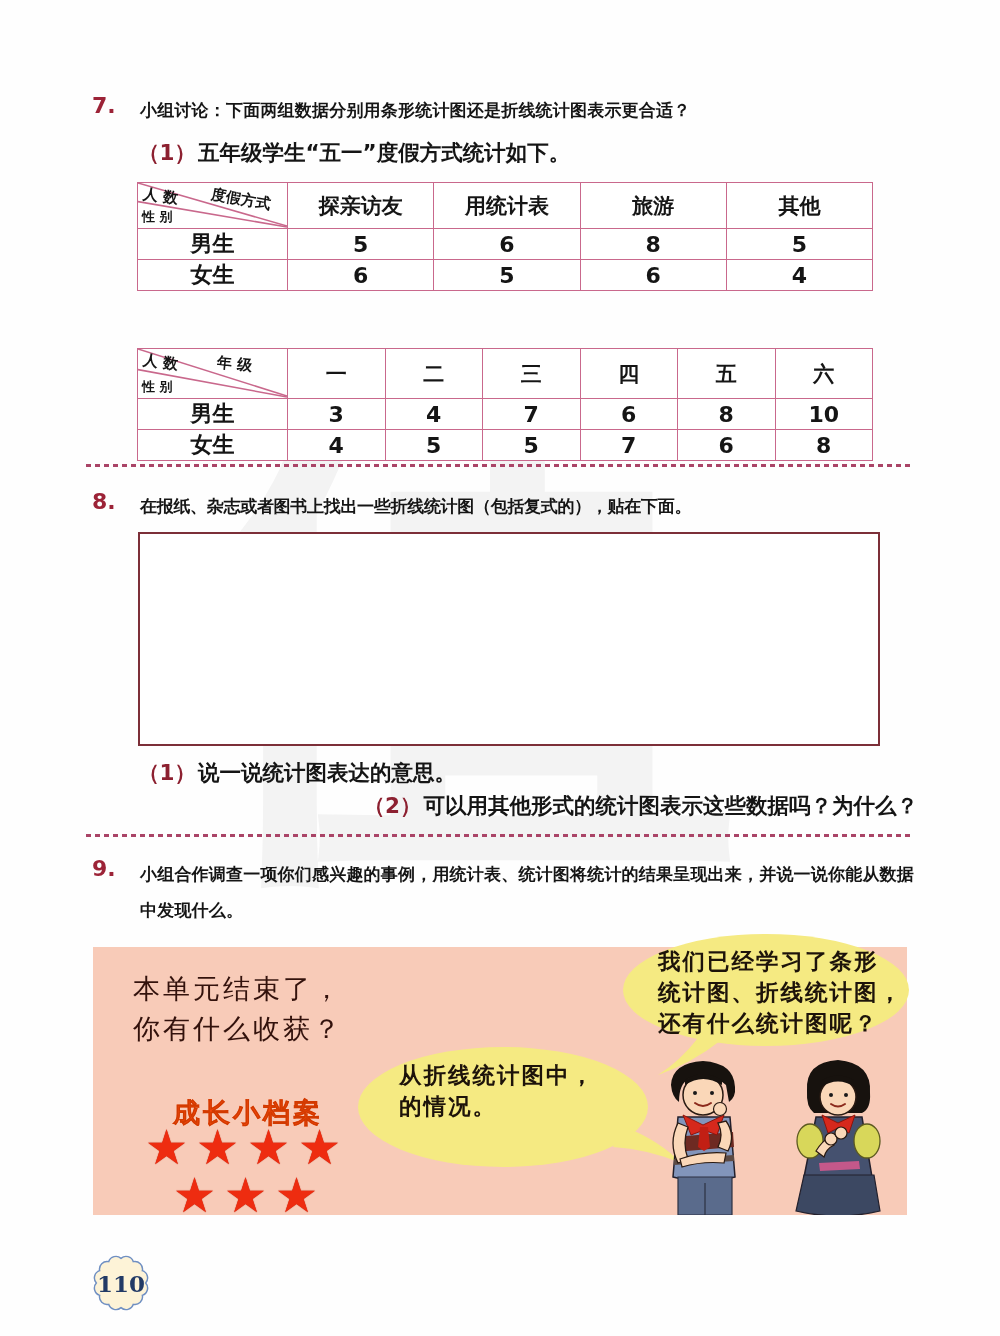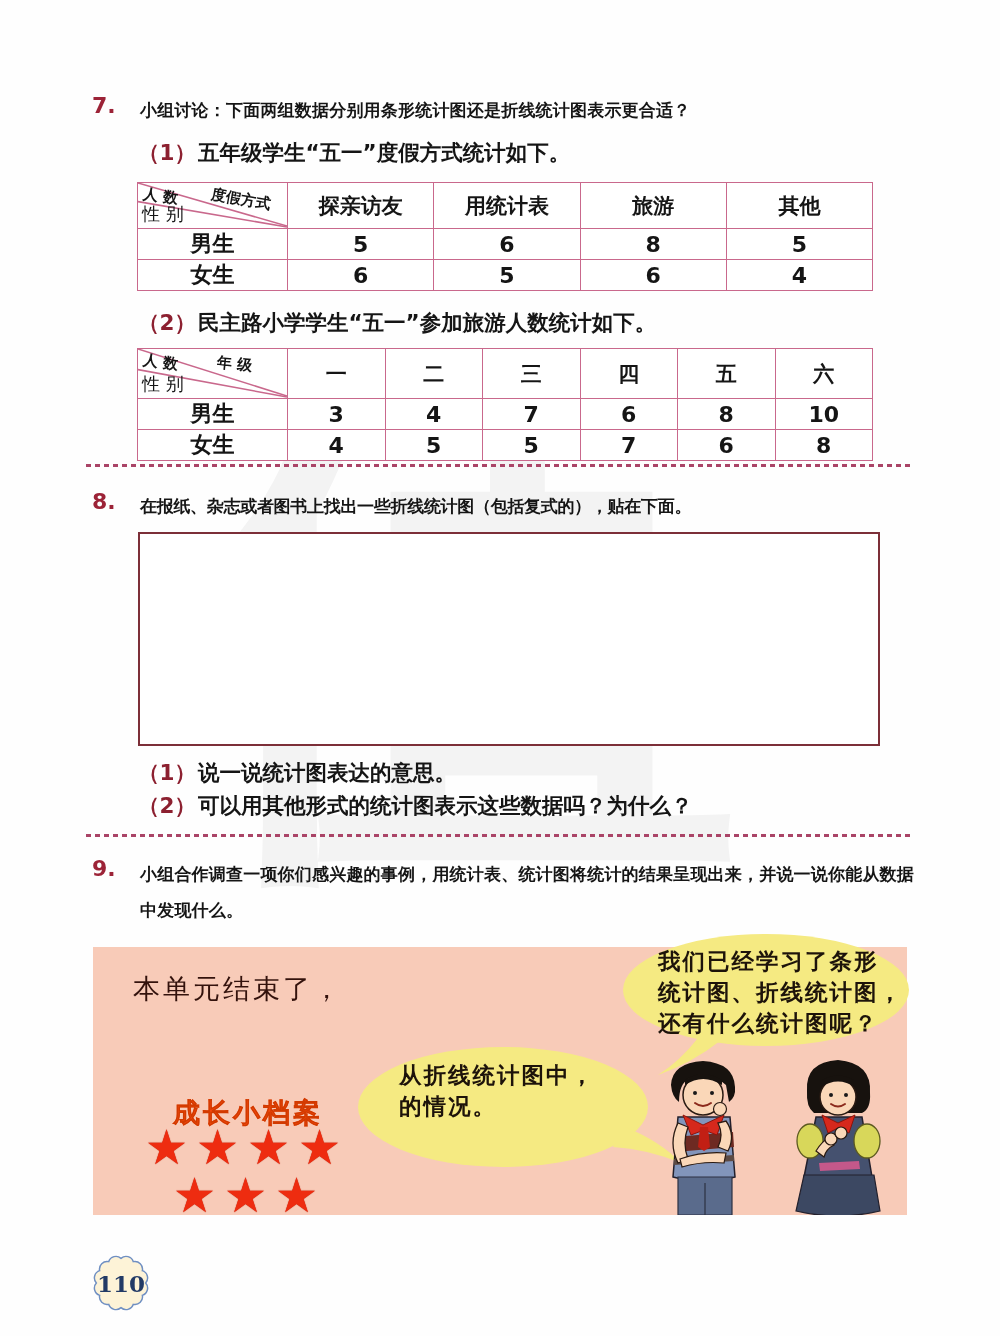--- a/index.html
+++ b/index.html
@@ -16,21 +16,21 @@
   .sub-label{color:#8c2030;font-weight:700;margin-right:2px;}
   
   .stat-table{position:absolute;left:137px;width:736px;border-collapse:collapse;table-layout:fixed;}
   .stat-table td{border:1.5px solid #c9688c;text-align:center;vertical-align:middle;
                  font-weight:700;font-size:22px;padding:0;background:#fff;}
   .stat-table td.hdr{font-size:21px;}
   .corner{position:relative;padding:0;}
   .corner svg{position:absolute;inset:0;width:100%;height:100%;}
   .corner .c-top{position:absolute;right:8px;top:3px;font-size:15px;font-weight:700;transform:rotate(10deg);transform-origin:left top;white-space:nowrap;}
   .corner .c-mid{position:absolute;left:5px;top:4px;font-size:15px;font-weight:700;transform:rotate(8deg);white-space:nowrap;}
-  .corner .c-bot{position:absolute;left:4px;bottom:2px;font-size:18px;font-weight:400;white-space:nowrap;}
+  .corner .c-bot{position:absolute;left:4px;bottom:2px;font-size:13px;font-weight:700;white-space:nowrap;}
   
   .dotted{position:absolute;left:86px;width:828px;height:3px;
     background:repeating-linear-gradient(90deg,#aa4467 0 5px,rgba(0,0,0,0) 5px 9px);}
   
   .paste-box{position:absolute;left:138px;top:532px;width:738px;height:210px;
     border:2px solid #7c2f38;background:#fff;}
   
   .summary{position:absolute;left:93px;top:947px;width:814px;height:268px;background:#f8cbb8;}
   .q-text{position:absolute;left:40px;top:22px;font-family:"DejaVu Serif",serif;
     font-weight:400;font-size:27px;line-height:40px;color:#33120c;letter-spacing:3px;}
@@ -100,23 +100,20 @@
     <tr style="height:29px;">
       <td>女生</td>
       <td>6</td>
       <td>5</td>
       <td>6</td>
       <td>4</td>
     </tr>
   </tbody>
     </table>
 
-  <div class="sub-line" style="top:308px;">
-    <span class="sub-label">（2）</span><span>民主路小学学生“五一”参加旅游人数统计如下。</span>
-  </div>
 
   <table class="stat-table" style="top:348px;">
     <colgroup>
         <col style="width:150px">
         <col>
         <col>
         <col>
         <col>
         <col>
         <col>
@@ -165,34 +162,35 @@
   <div class="prob-line" style="top:489px;">
     <span class="prob-num">8.</span>
     <span class="prob-text" style="letter-spacing:-0.3px;white-space:nowrap;">在报纸、杂志或者图书上找出一些折线统计图（包括复式的），贴在下面。</span>
   </div>
 
   <div class="paste-box"></div>
 
   <div class="sub-line" style="top:758px;">
     <span class="sub-label">（1）</span><span>说一说统计图表达的意思。</span>
   </div>
-  <div class="sub-line" style="top:791px;">
+  <div class="sub-line" style="top:791px;text-align:right;">
     <span class="sub-label">（2）</span><span>可以用其他形式的统计图表示这些数据吗？为什么？</span>
   </div>
 
   <div class="dotted" style="top:834px;"></div>
 
   <div class="prob-line" style="top:856px;">
     <span class="prob-num">9.</span>
     <span class="prob-text" style="line-height:36px;">小组合作调查一项你们感兴趣的事例，用统计表、统计图将统计的结果呈现出来，并说一说你能从数据中发现什么。</span>
   </div>
 
   <div class="summary">
     <div class="q-text">
       <div>本单元结束了，</div>
+      <div>你有什么收获？</div>
     </div>
 
     <div class="archive">成长小档案</div>
 
     <div class="stars row1">
       <span class="star">★</span>
       <span class="star">★</span>
       <span class="star">★</span>
       <span class="star">★</span>
     </div>

